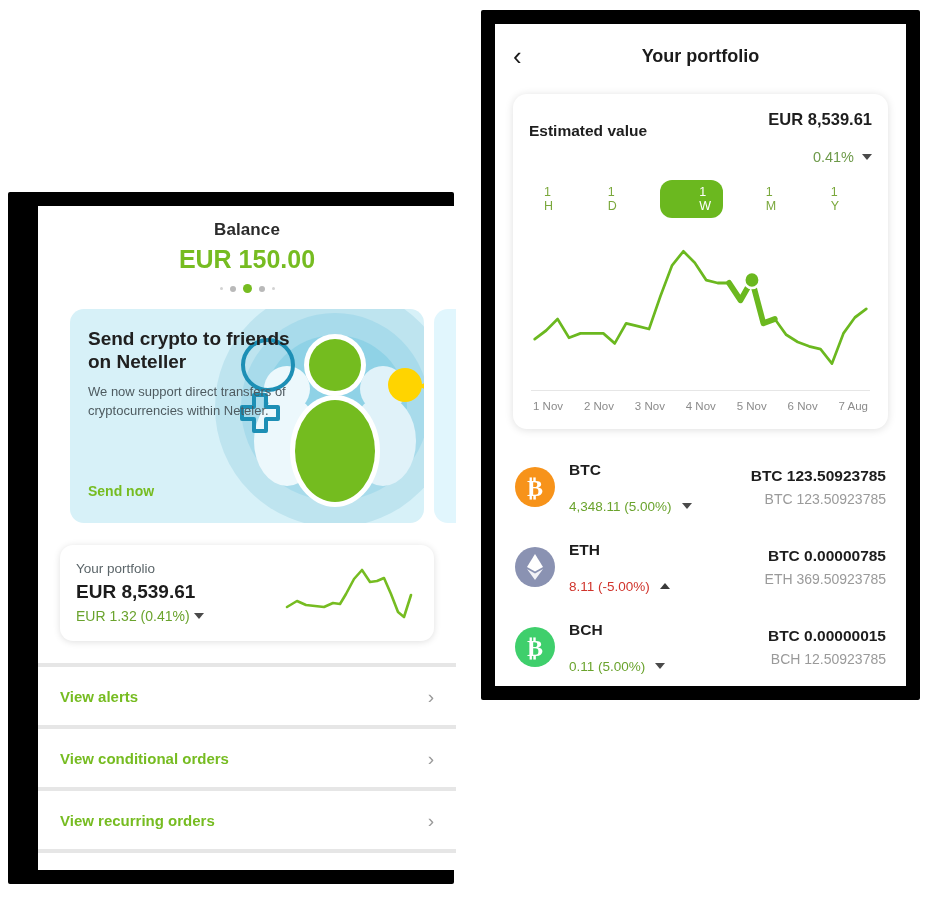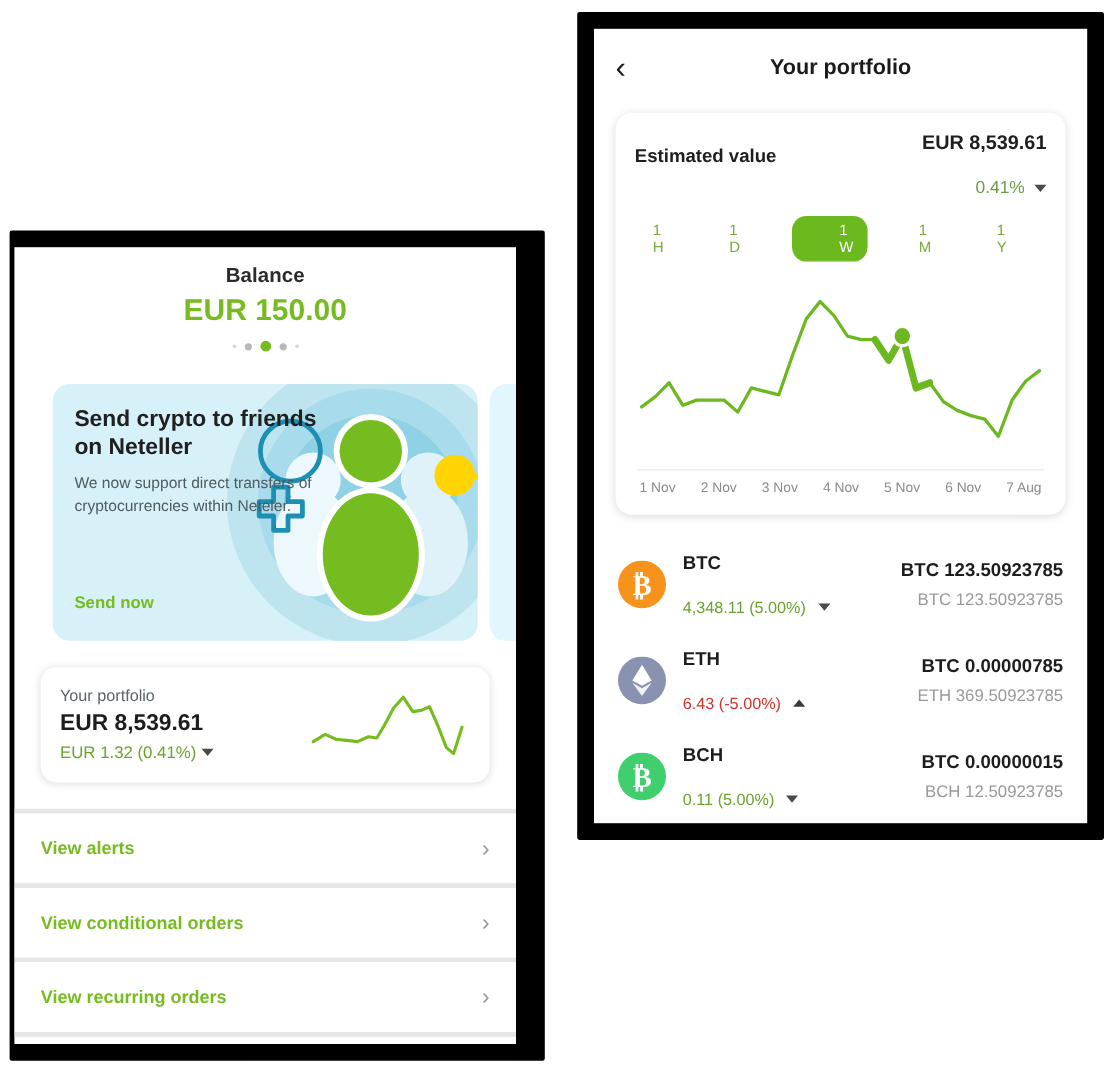--- a/index.html
+++ b/index.html
@@ -17,40 +17,40 @@
     background: #000;
     border-radius: 2px;
   }
   .phone-screen {
     position: absolute;
     background: #fff;
     overflow: hidden;
   }
 
   #phone-left  { left: 8px;   top: 192px; width: 446px; height: 692px; }
-  #phone-left .phone-screen { left: 4px; top: 14px; width: 418px; height: 664px; }
+  #phone-left .phone-screen { left: 30px; top: 14px; width: 418px; height: 664px; }
 
   #phone-right { left: 481px; top: 10px;  width: 439px; height: 690px; }
   #phone-right .phone-screen { left: 14px; top: 14px; width: 411px; height: 662px; }
 
   
   .balance-head { padding: 14px 0 0 0; text-align: center; }
   .balance-label {
     font-size: 17px; font-weight: bold; color: #2b2b2b; letter-spacing: .1px;
   }
   .balance-amount {
     font-size: 25px; font-weight: bold; color: #76bc21; margin-top: 5px;
   }
   .dots { display: flex; justify-content: center; align-items: center; gap: 7px; margin-top: 10px; }
   .dot { border-radius: 50%; background: #b9b9b9; }
   .dot.tiny   { width: 3px;  height: 3px; background:#d3d3d3; }
   .dot.small  { width: 6px;  height: 6px; }
   .dot.active { width: 9px;  height: 9px; background: #76bc21; }
 
-  .carousel { position: relative; margin-top: 27px; height: 218px; }
+  .carousel { position: relative; margin-top: 16px; height: 218px; }
   .promo-card {
     position: absolute; left: 32px; top: 0;
     width: 354px; height: 214px;
     border-radius: 14px;
     background: #d7f1f8;
     overflow: hidden;
   }
   .promo-card.peek {
     left: 396px; width: 40px; background: #e1f6fd; border-radius: 14px;
   }
@@ -303,21 +303,21 @@
           <div class="coin-icon">
             <svg width="40" height="40" viewBox="0 0 40 40">
                 <circle cx="20" cy="20" r="20" fill="#8a92b2"></circle>
               <polygon points="20,7 28,20 20,24.5 12,20" fill="#fff"></polygon>
               <polygon points="20,26.5 28,22 20,33 12,22" fill="#f2f2f7"></polygon>
               </svg>
           </div>
           <div class="coin-mid">
             <div class="coin-sym">ETH</div>
             <div class="coin-chg down">
-              <span>6.43 (-5.00%)</span>
+              <span>8.11 (-5.00%)</span>
               <span class="caret-up"></span>
             </div>
           </div>
           <div class="coin-right">
             <div class="coin-primary">BTC 0.00000785</div>
             <div class="coin-secondary">ETH 369.50923785</div>
           </div>
         </div>
 
         <div class="coin-row">

